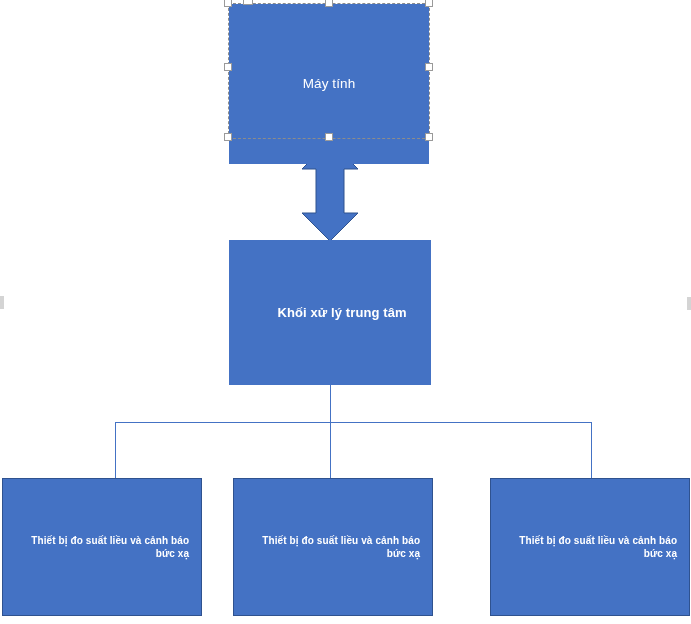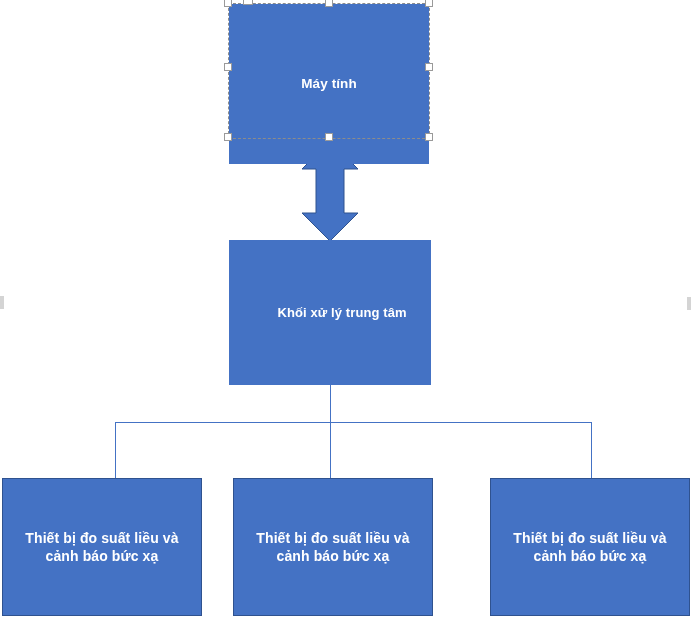--- a/index.html
+++ b/index.html
@@ -36,21 +36,21 @@
     white-space: pre-line;
   }
 
   
   #node-computer {
     left: 229px;
     top: 4px;
     width: 200px;
     height: 160px;
     font-size: 13.5px;
-    font-weight: 700;
+    font-weight: 400;
   }
   
   .sel-outline {
     position: absolute;
     left: 228px;
     top: 3px;
     width: 202px;
     height: 136px;
     border: 1px dashed #8c8c8c;
     box-sizing: border-box;
@@ -80,23 +80,24 @@
     height: 145px;
     font-size: 13px;
     font-weight: 600;
     justify-content: flex-end;
   }
 
   .node-leaf {
     top: 478px;
     width: 200px;
     height: 138px;
-    font-size: 14px;
+    font-size: 10px;
     font-weight: 600;
     border: 1px solid #2F528F;
+    text-align: right;
   }
   #node-dev-1 { left: 2px; }
   #node-dev-2 { left: 233px; }
   #node-dev-3 { left: 490px; }
 
   
   .conn {
     position: absolute;
     background: #4472C4;
   }

